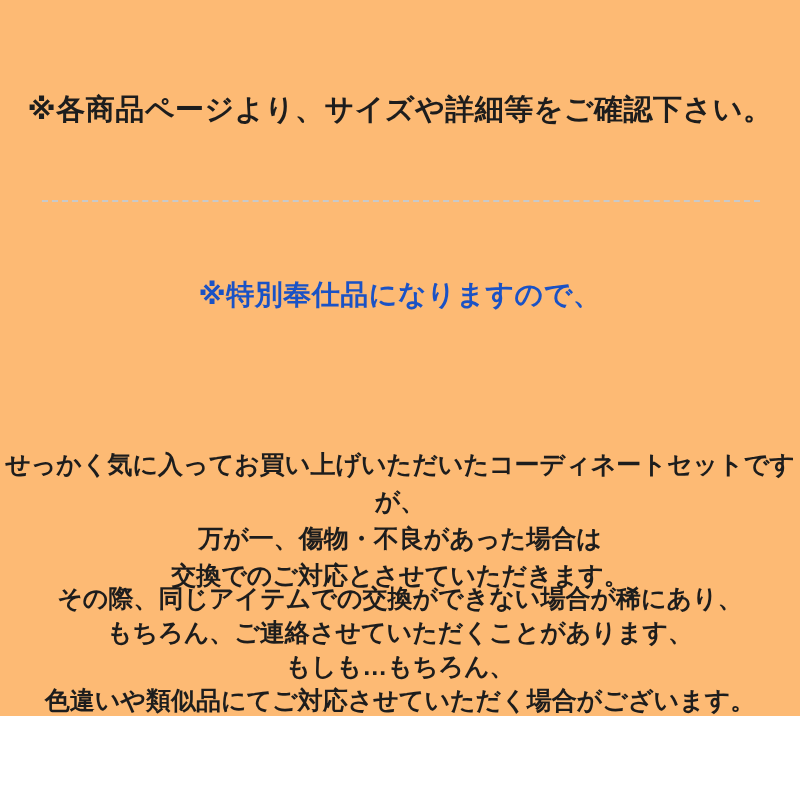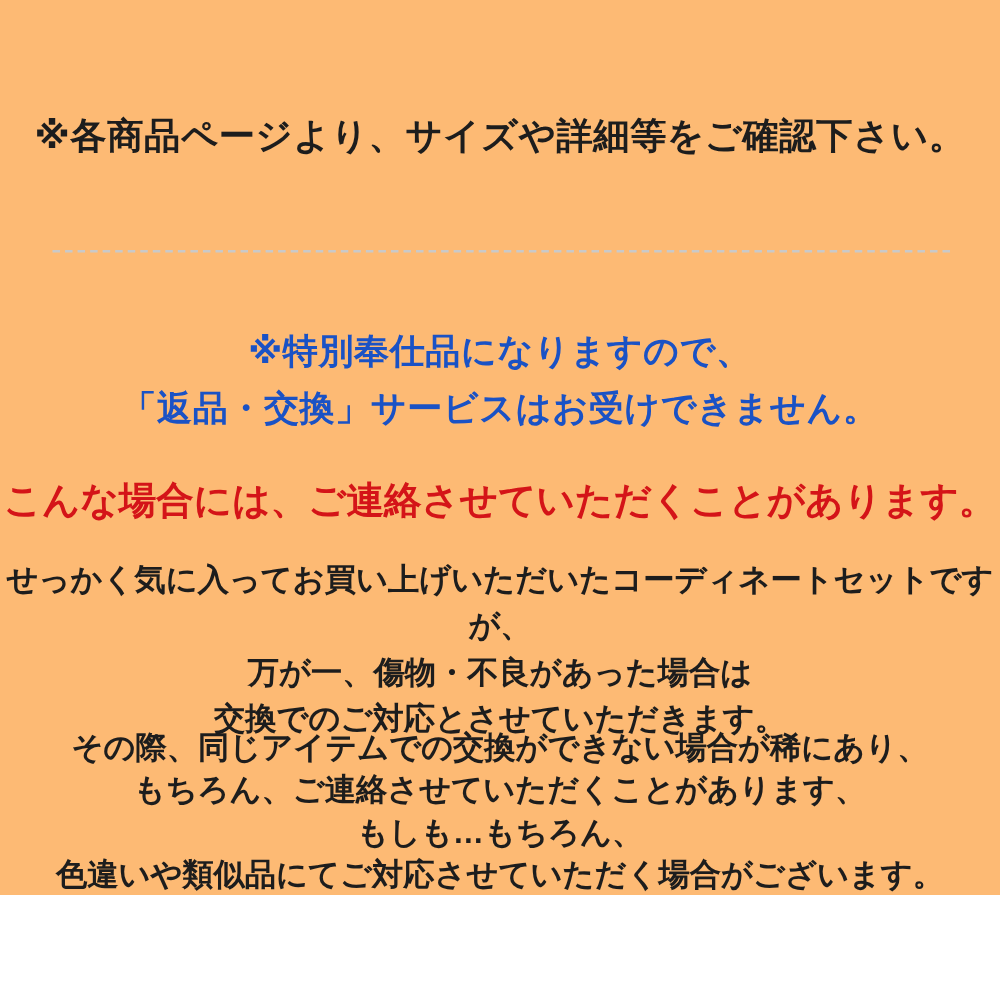--- a/index.html
+++ b/index.html
@@ -36,21 +36,21 @@
   .dashed-divider {
     position: absolute;
     top: 200px;
     left: 42px;
     width: 718px;
     height: 0;
     border-top: 2px dashed #c9c9c9;
   }
   .special-note {
     position: absolute;
-    top: 258px;
+    top: 272px;
     left: 0;
     width: 100%;
     font-size: 28px;
     font-weight: 700;
     line-height: 46px;
     letter-spacing: 0.5px;
   }
   .contact-heading {
     position: absolute;
     top: 383px;
@@ -84,24 +84,22 @@
 <body>
 
 <div class="page">
 
   <div class="notice-top">※各商品ページより、サイズや詳細等をご確認下さい。</div>
 
   <div class="dashed-divider"></div>
 
   <div class="special-note" style="color: rgb(26, 82, 197);">
     <span class="line">※特別奉仕品になりますので、</span>
-    <span class="line">「返品・交換」サービスはお受けできません。</span>
   </div>
 
-  <div class="contact-heading" style="color: rgb(212, 20, 24);">こんな場合には、ご連絡させていただくことがあります。</div>
 
   <div class="paragraph paragraph-1" style="color: rgb(29, 29, 29);">
     <span class="line">せっかく気に入ってお買い上げいただいたコーディネートセットですが、</span>
     <span class="line">万が一、傷物・不良があった場合は</span>
     <span class="line">交換でのご対応とさせていただきます。</span>
   </div>
 
   <div class="paragraph paragraph-2" style="color: rgb(29, 29, 29);">
     <span class="line">その際、同じアイテムでの交換ができない場合が稀にあり、</span>
     <span class="line">もちろん、ご連絡させていただくことがあります、</span>

